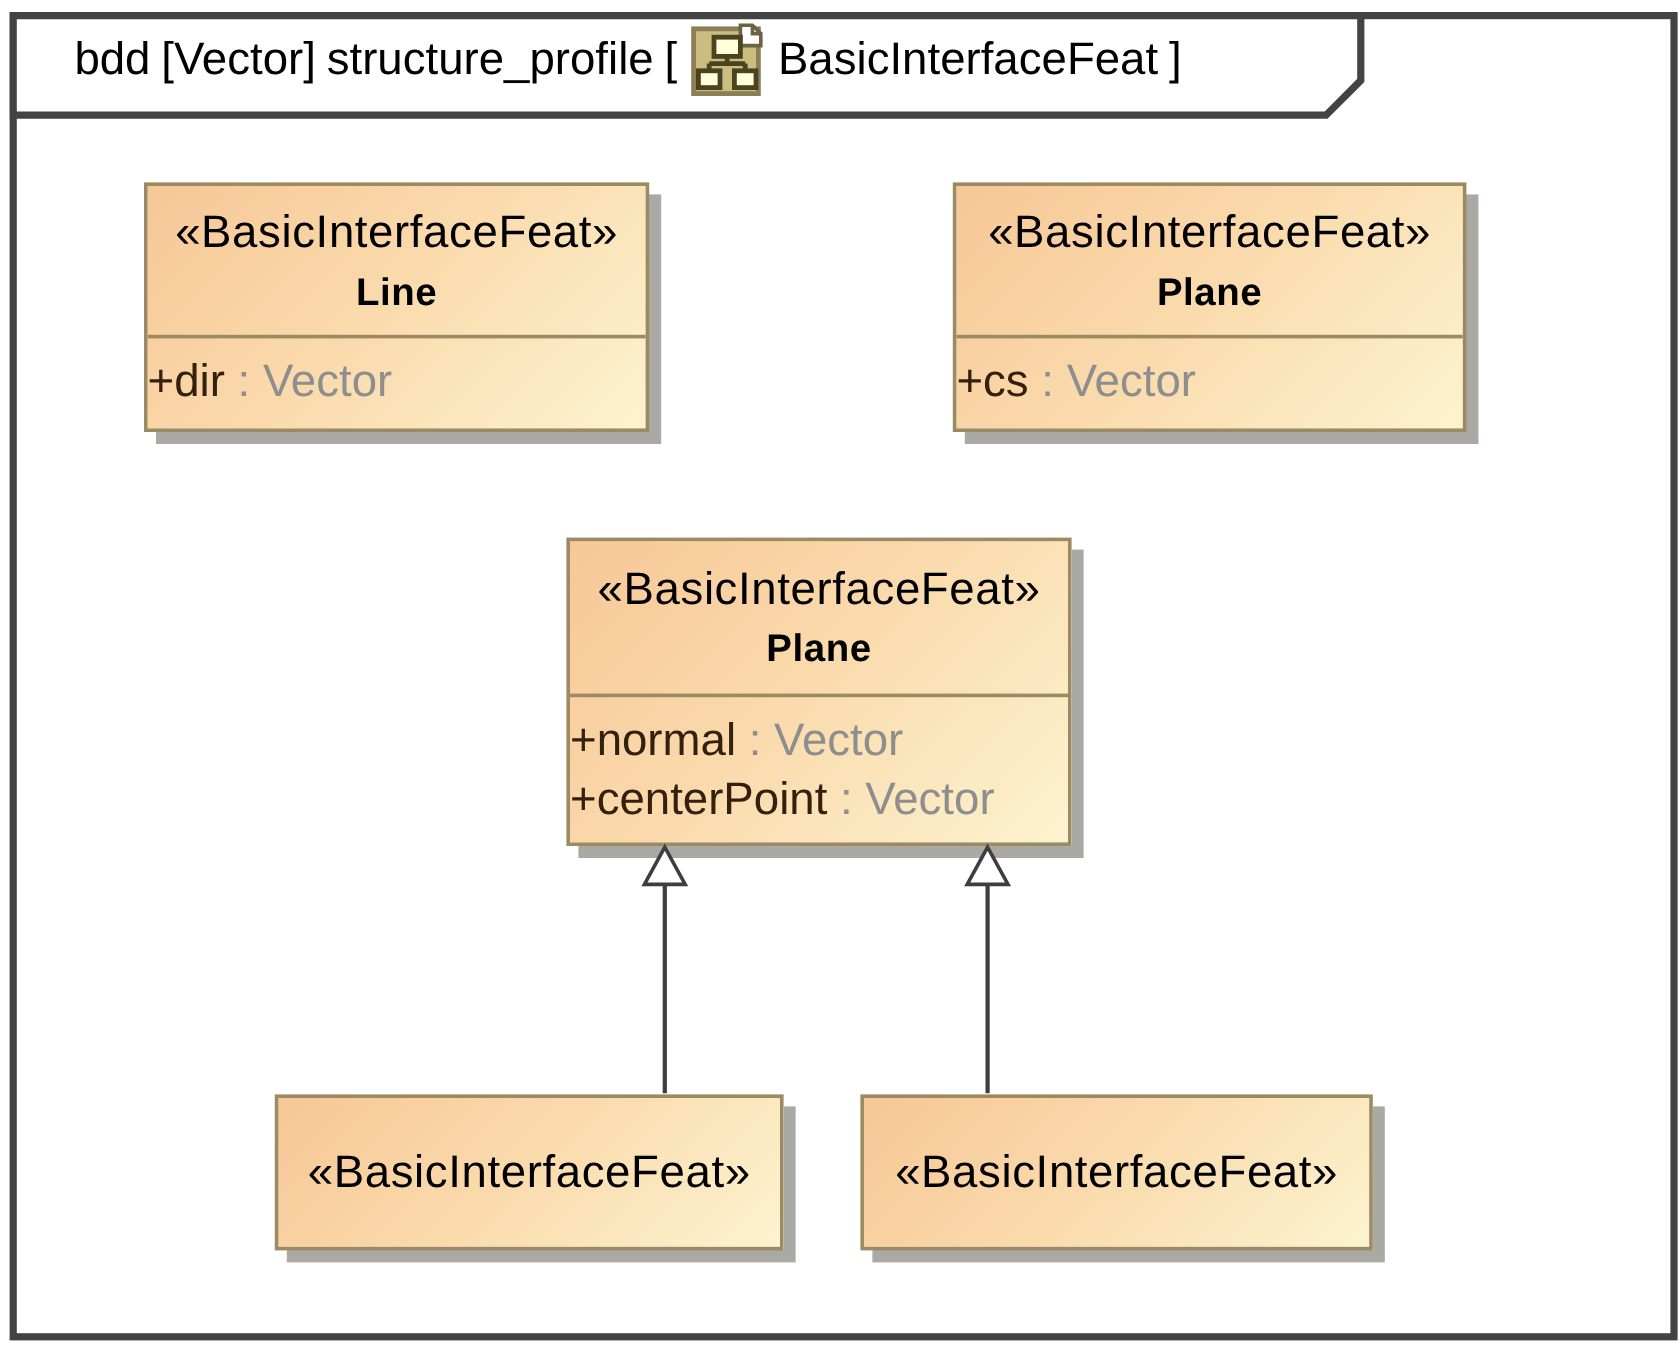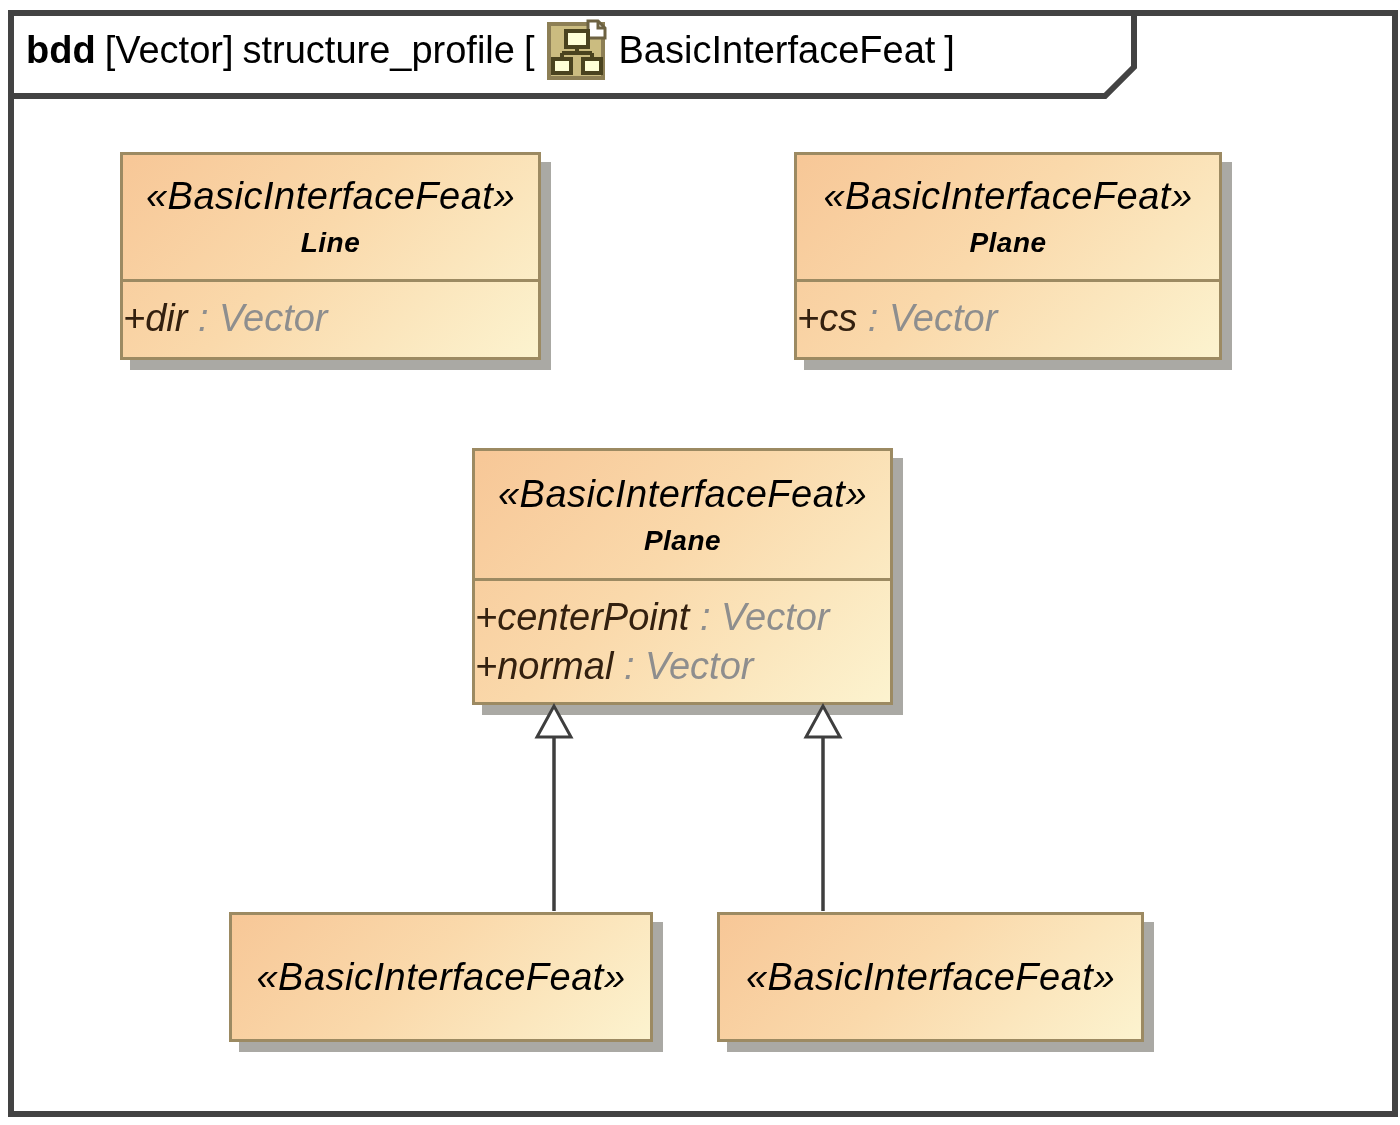--- a/index.html
+++ b/index.html
@@ -18,37 +18,36 @@
   }
 
   
   .tab-svg { position:absolute; left:8px; top:10px; z-index:1; }
 
   .tab-content {
     position:absolute; left:8px; top:10px; width:1129px; height:80px;
     z-index:2; display:flex; align-items:center; gap:9px;
     padding-left:18px; font-size:38px; color:#000000; white-space:pre;
   }
-  .tab-content .kw { font-weight:bold; }
+  .tab-content .kw { font-weight:normal;margin-left:36px; }
   .diagram-icon { flex:0 0 auto; margin:0 2px; }
 
   
   .uml-box {
     position:absolute; z-index:3;
     border:3px solid #9c8a62;
     background:linear-gradient(135deg, #f7c797 0%, #fad9ab 45%, #fcf3cf 100%);
     box-shadow:10px 10px 0 #aaa9a4;
-    font-style:italic;
   }
   .hdr {
     display:flex; flex-direction:column; align-items:center;
     justify-content:center; gap:9px;
   }
   .stereo { font-size:38px; color:#000000; letter-spacing:.5px; }
-  .cname  { font-size:28px; font-weight:bold; color:#000000; letter-spacing:.5px; }
+  .cname  { font-size:32px; font-weight:bold; color:#000000; letter-spacing:.5px; }
 
   .attrs {
     border-top:3px solid #9c8a62;
     display:flex; flex-direction:column; justify-content:center;
     padding-left:0;
   }
   .attr { font-size:38px; line-height:49px; white-space:pre; }
   .an { color:#33200f; }
   .at { color:#8e8e8e; }
 
@@ -126,22 +125,22 @@
       <div class="attr"><span class="an">+cs</span><span class="at"> : Vector</span></div>
     </div>
   </div>
 
   <div class="uml-box" id="box-plane">
     <div class="hdr">
       <div class="stereo">«BasicInterfaceFeat»</div>
       <div class="cname">Plane</div>
     </div>
     <div class="attrs">
+      <div class="attr"><span class="an">+normal</span><span class="at"> : Vector</span></div>
       <div class="attr"><span class="an">+centerPoint</span><span class="at"> : Vector</span></div>
-      <div class="attr"><span class="an">+normal</span><span class="at"> : Vector</span></div>
     </div>
   </div>
 
   <div class="uml-box" id="box-rectangularplane">
     <div class="hdr">
       <div class="stereo">«BasicInterfaceFeat»</div>
     </div>
   </div>
 
   <div class="uml-box" id="box-roundplane">

